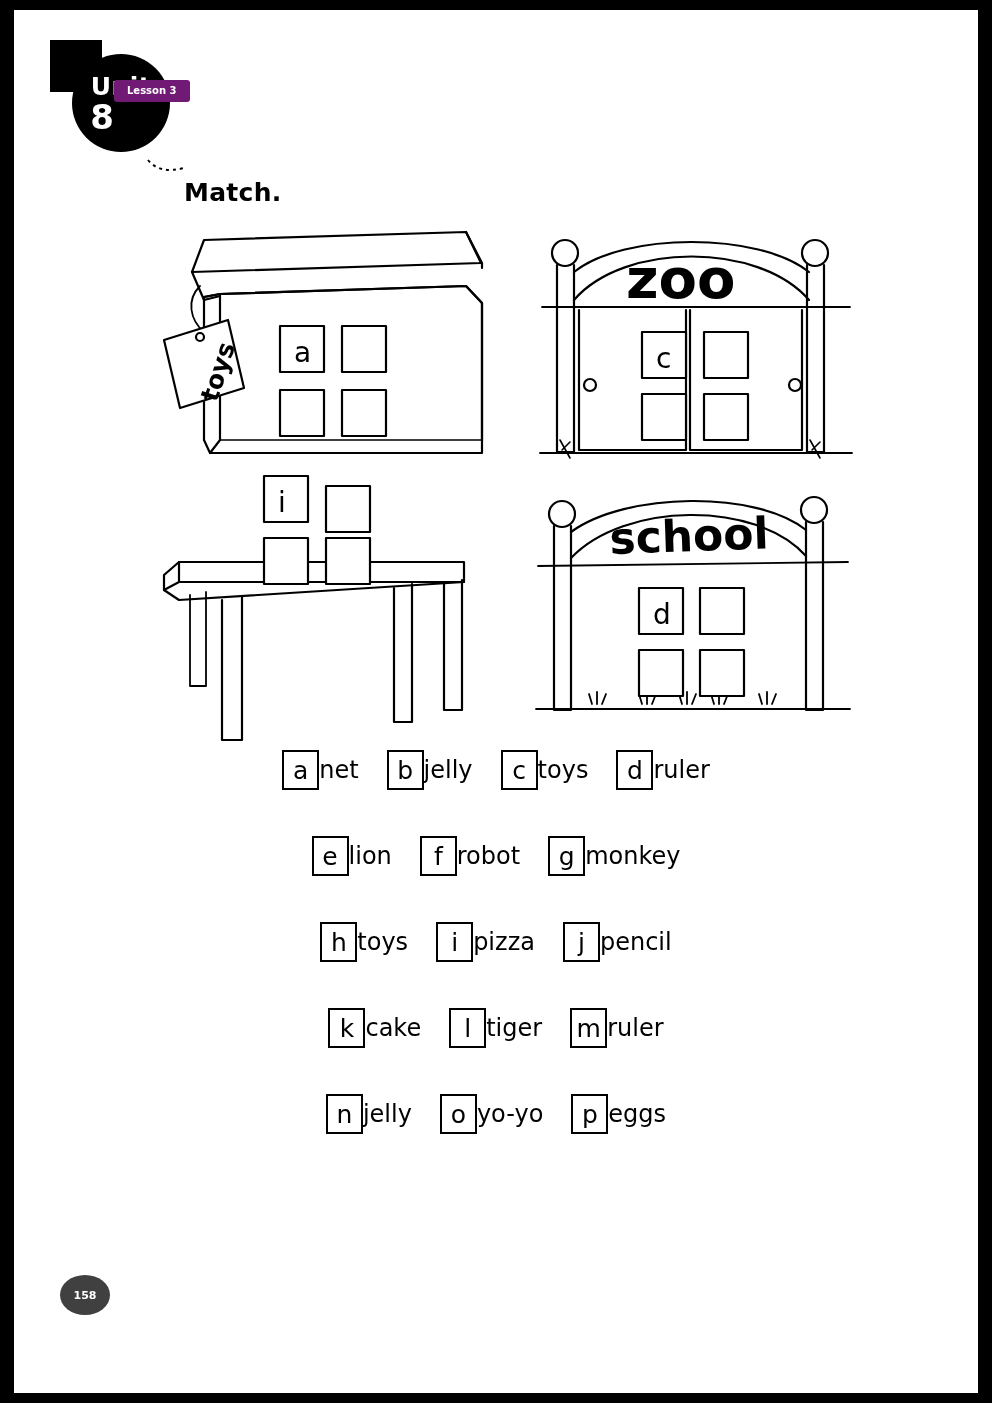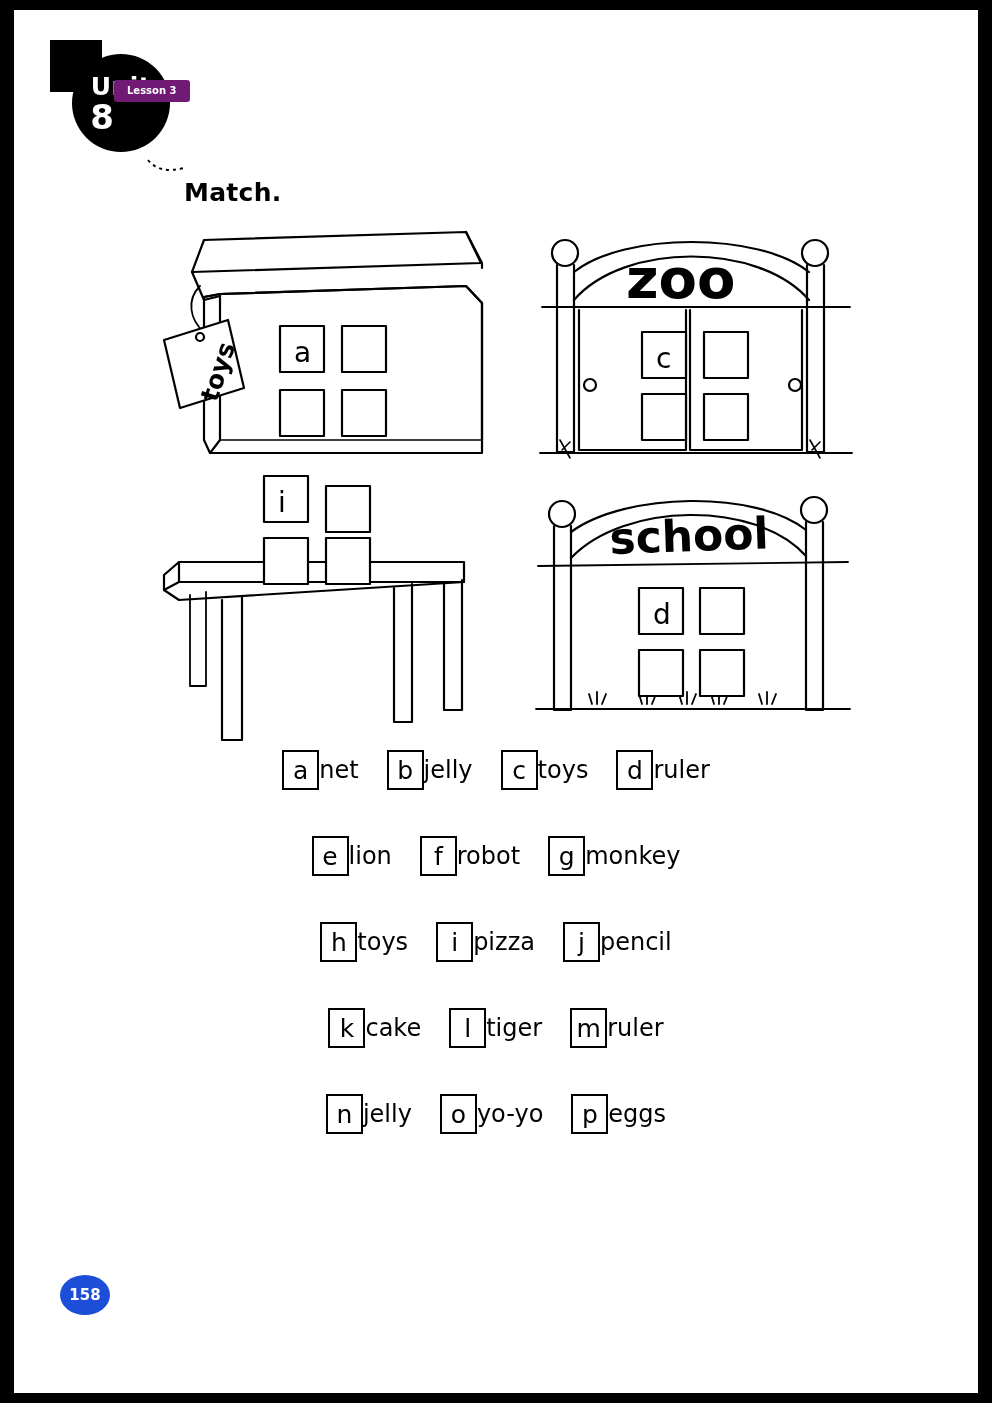--- a/index.html
+++ b/index.html
@@ -150,26 +150,26 @@
   }
 
   
   .page-number {
     position: absolute;
     left: 46px;
     top: 1265px;
     width: 50px;
     height: 40px;
     border-radius: 50%;
-    background: #1d4ed8;
+    background: #404040;
     color: #fff;
     display: flex;
     align-items: center;
     justify-content: center;
-    font-size: 15px;
+    font-size: 11px;
     font-weight: 700;
   }
 
   .zoo-text {
     font-family: "DejaVu Sans", sans-serif;
     font-weight: 700;
   }
 </style>
 </head>
 <body>

